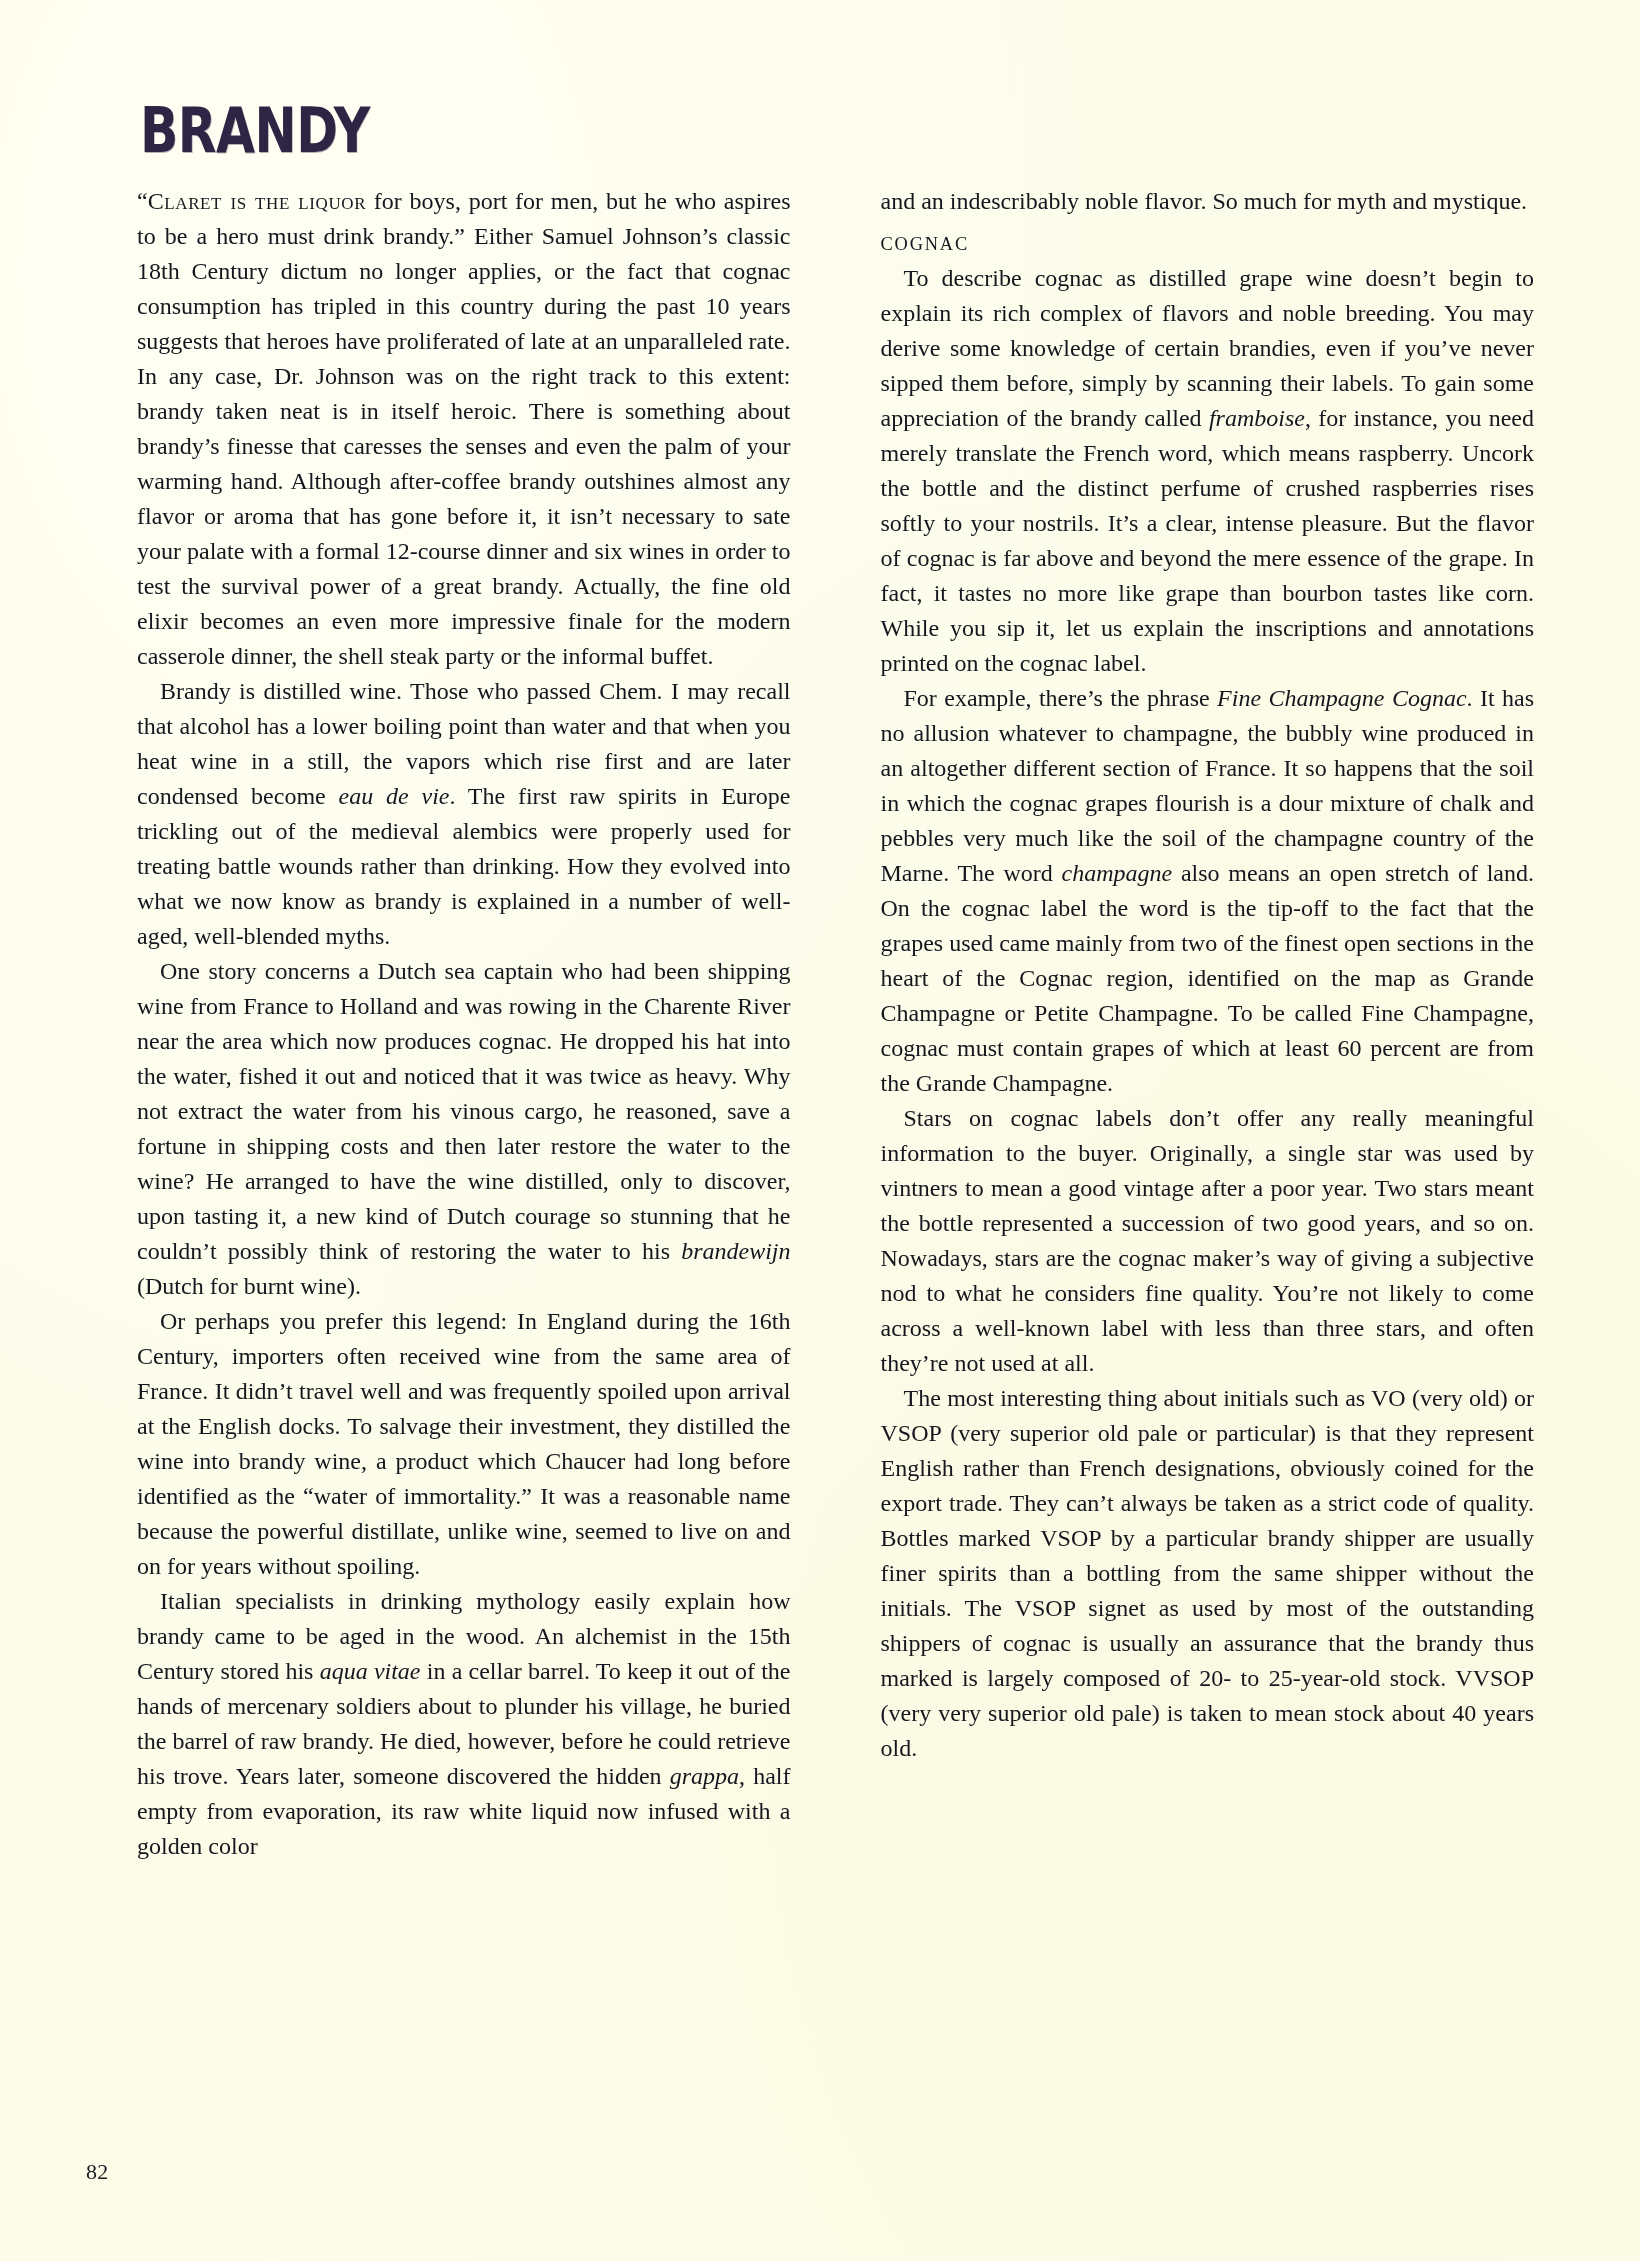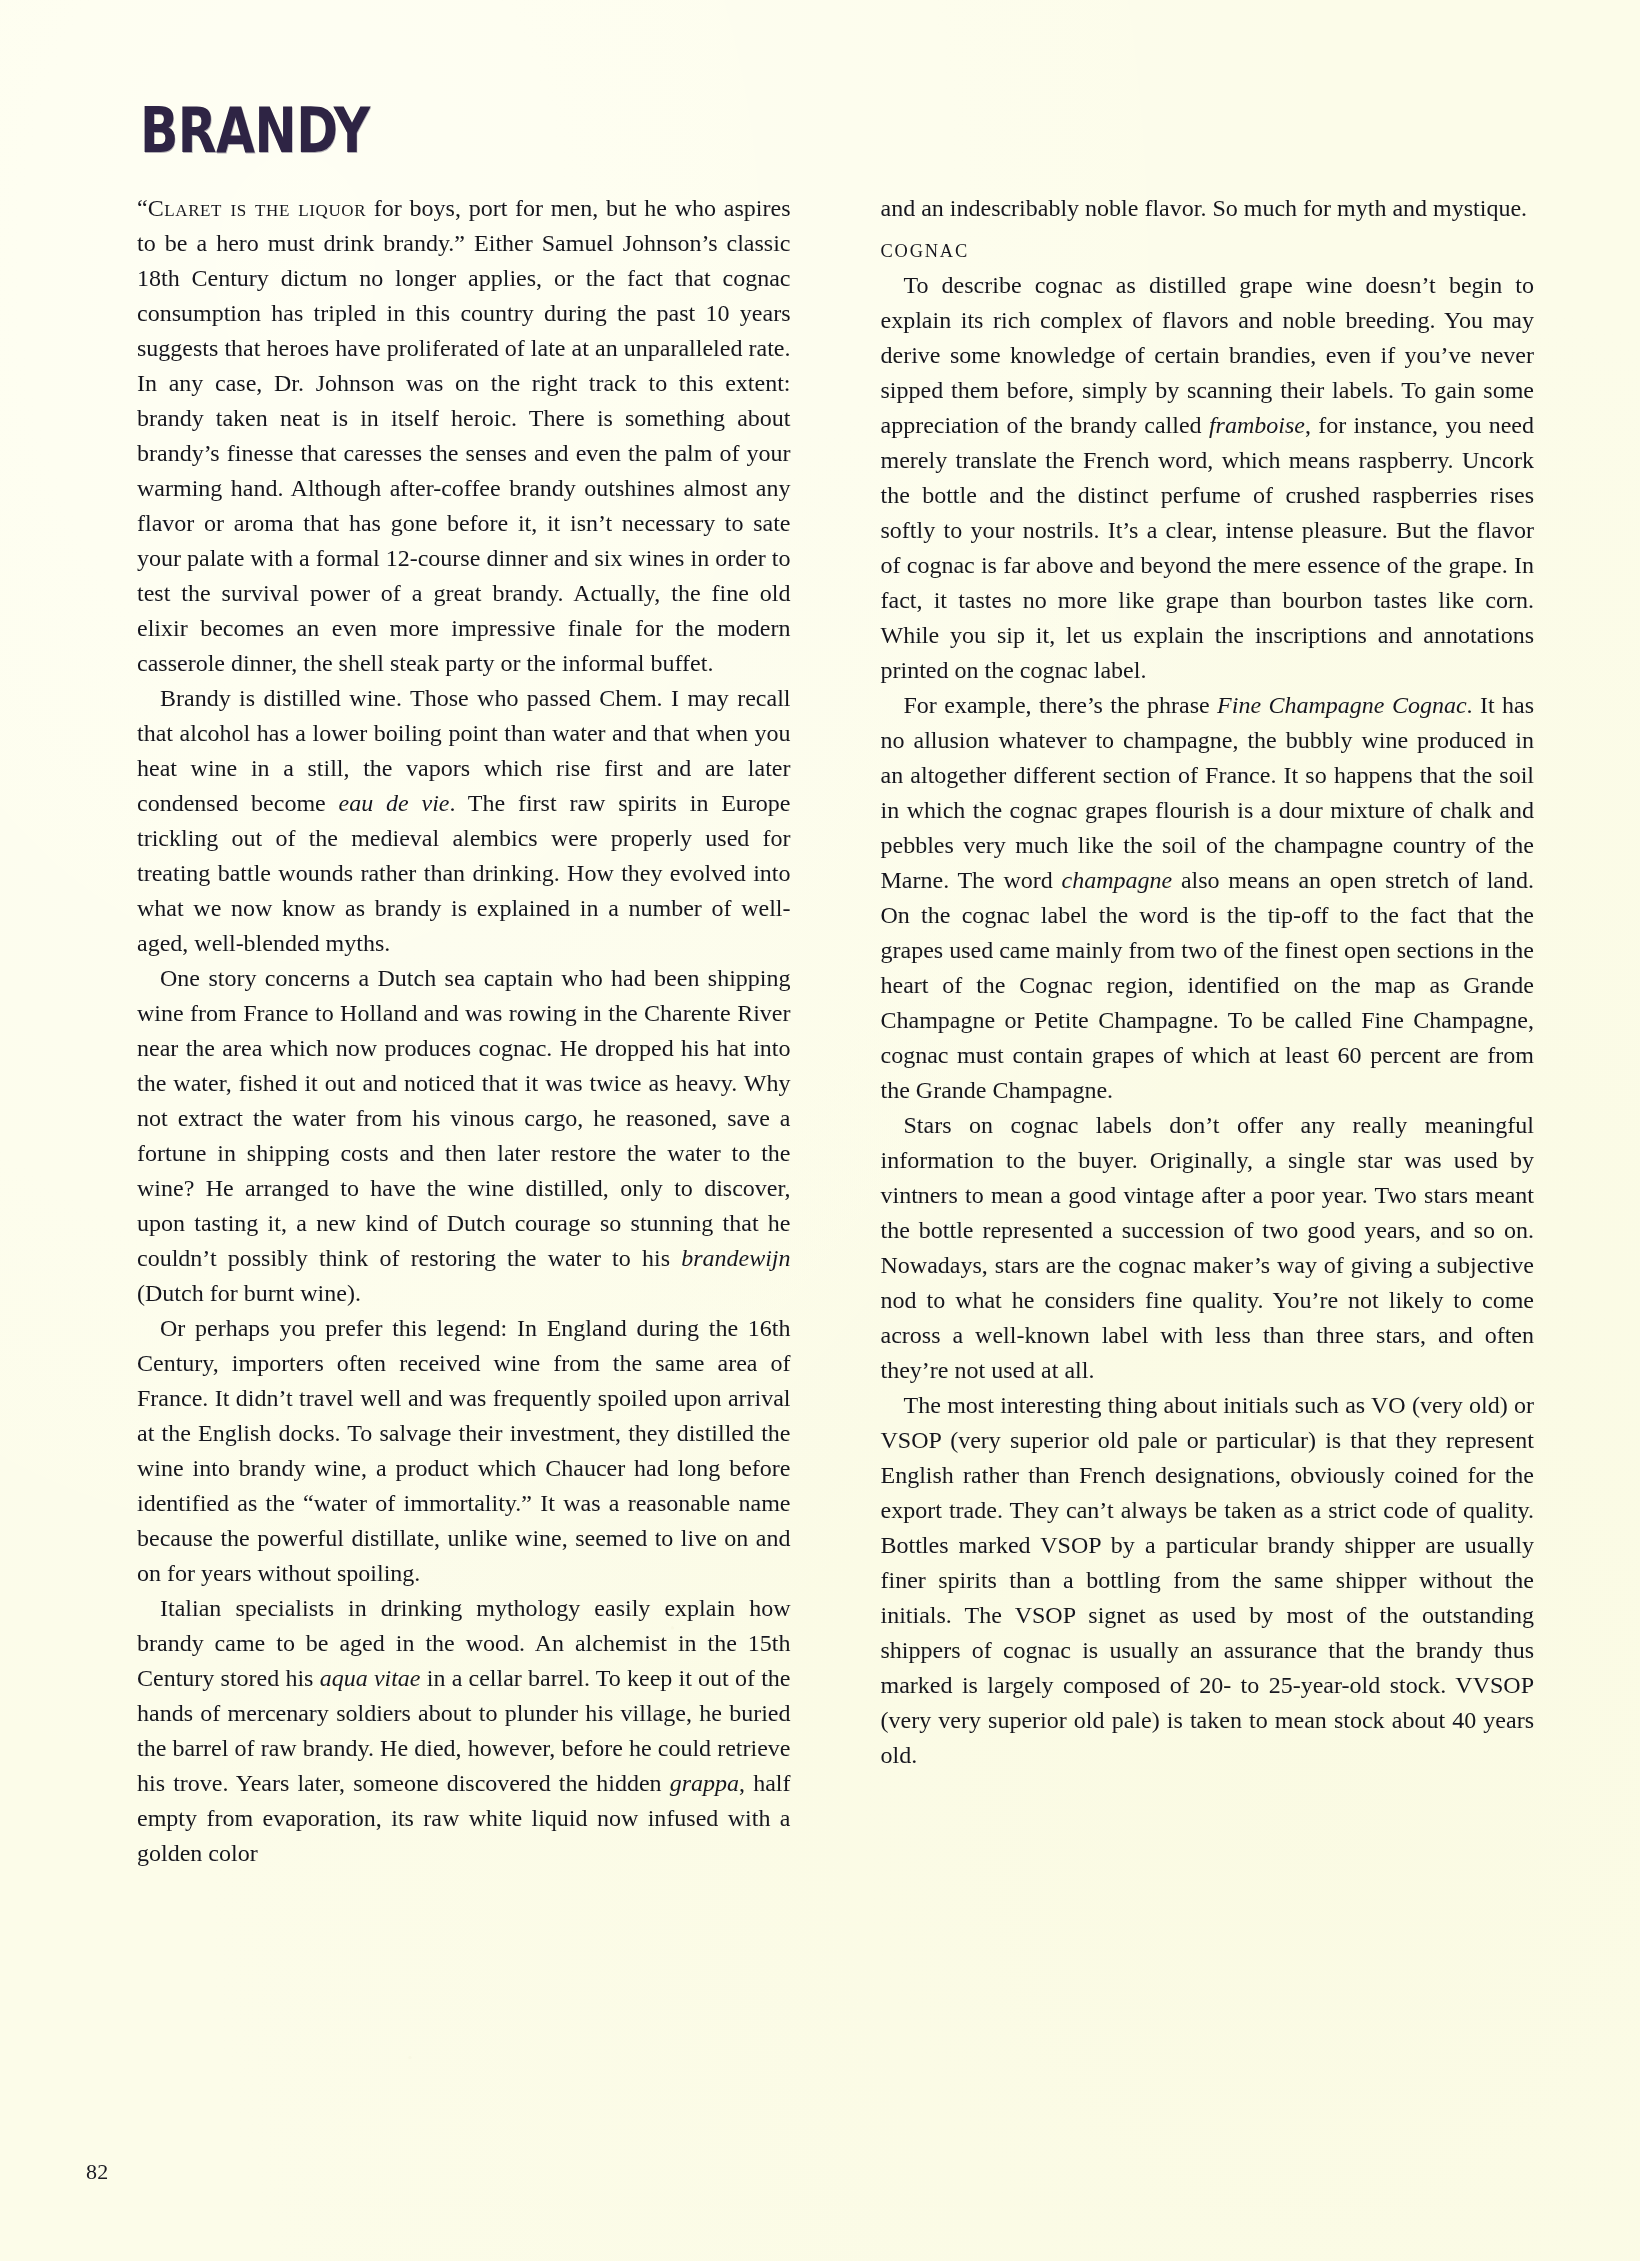--- a/index.html
+++ b/index.html
@@ -39,21 +39,21 @@
     transform: scaleX(0.80);
     transform-origin: left center;
     white-space: nowrap;
     text-shadow: 0.7px 0.7px 0 rgba(46,36,68,0.35);
   }
 
   
   .columns {
     position: absolute;
     left: 137px;
-    top: 191px;
+    top: 184px;
     width: 1397px;
     display: flex;
     gap: 90px;
   }
   .col {
     width: 661px;
     font-size: 24px;
     line-height: 35px;
     text-align: justify;
     text-justify: inter-word;

